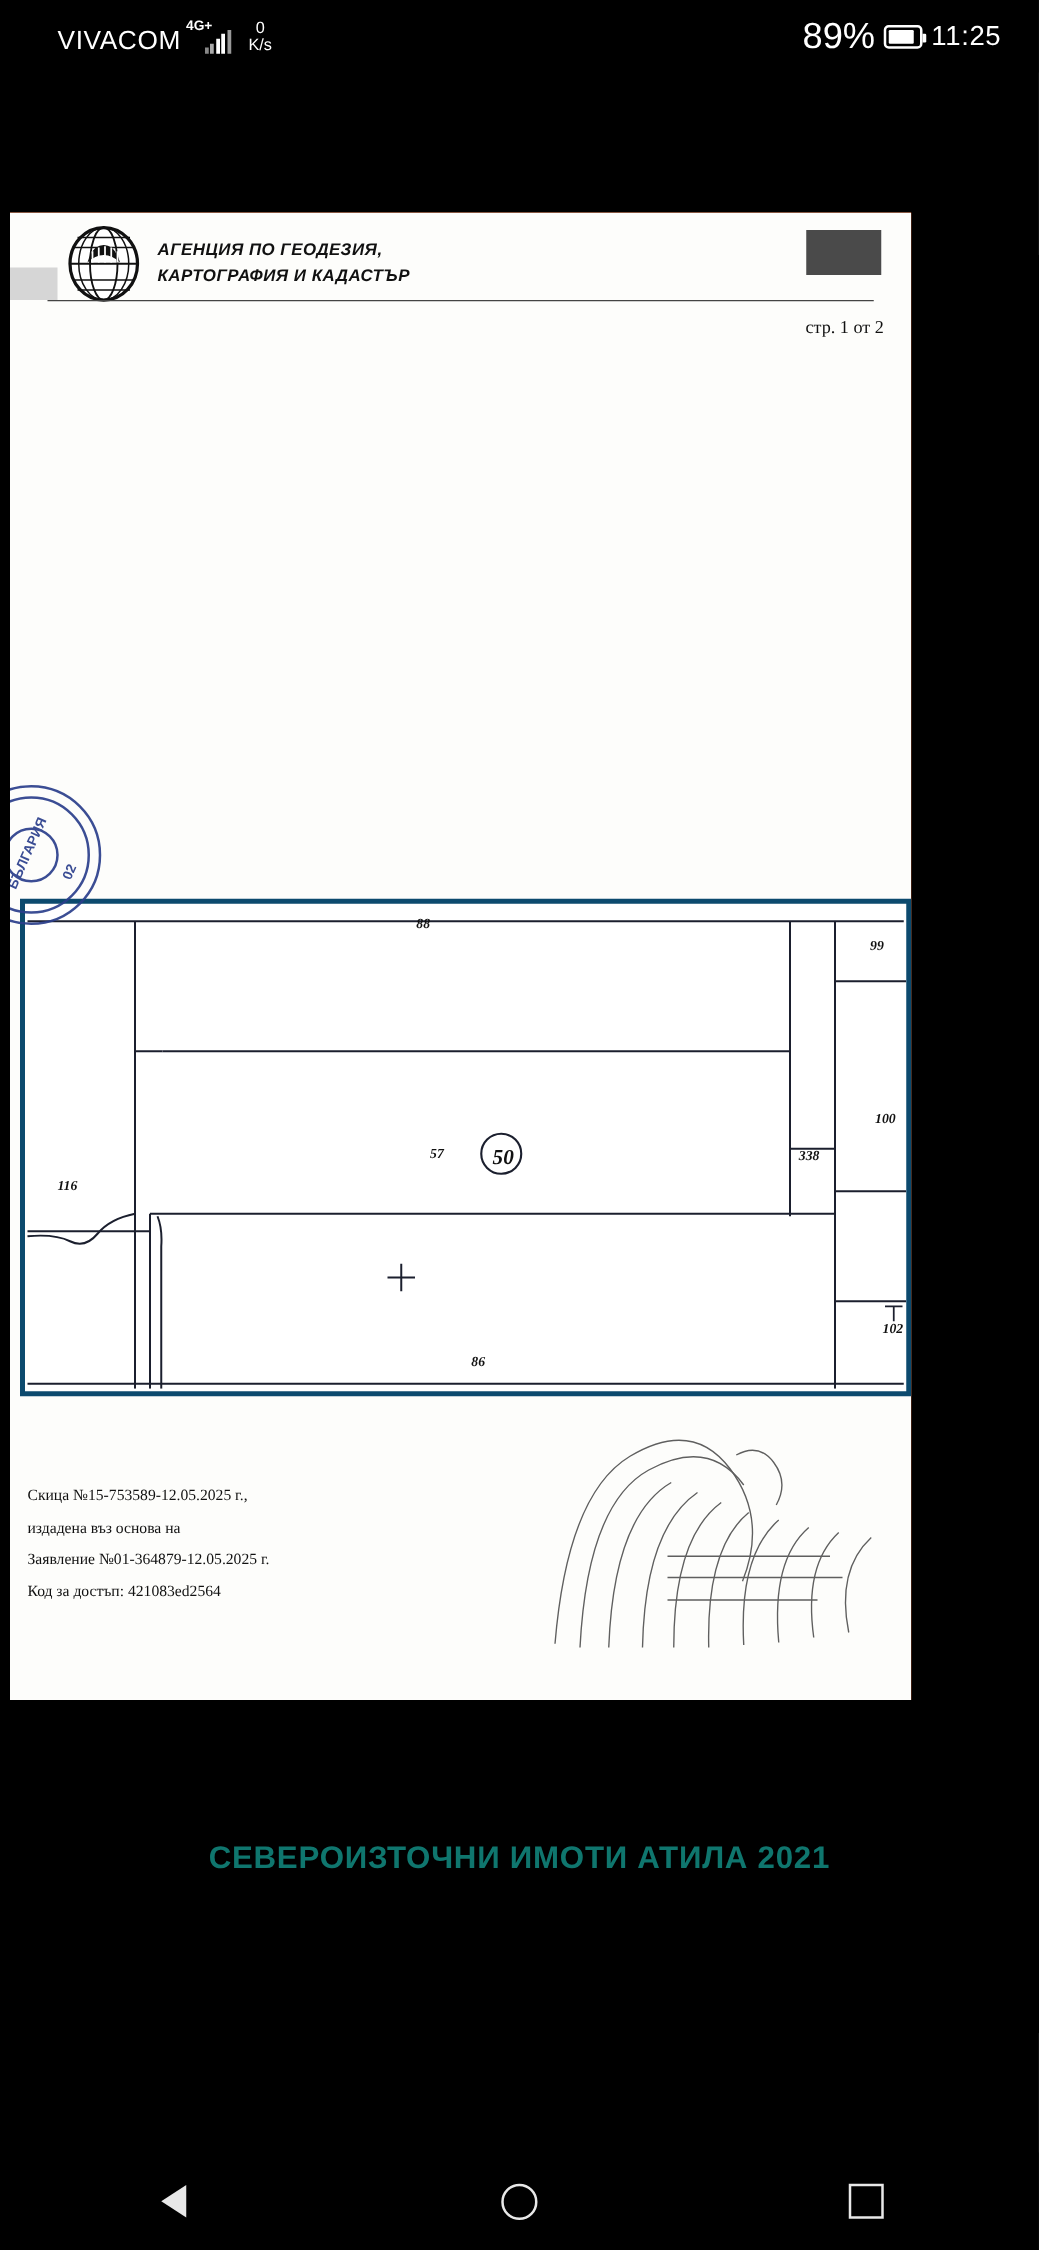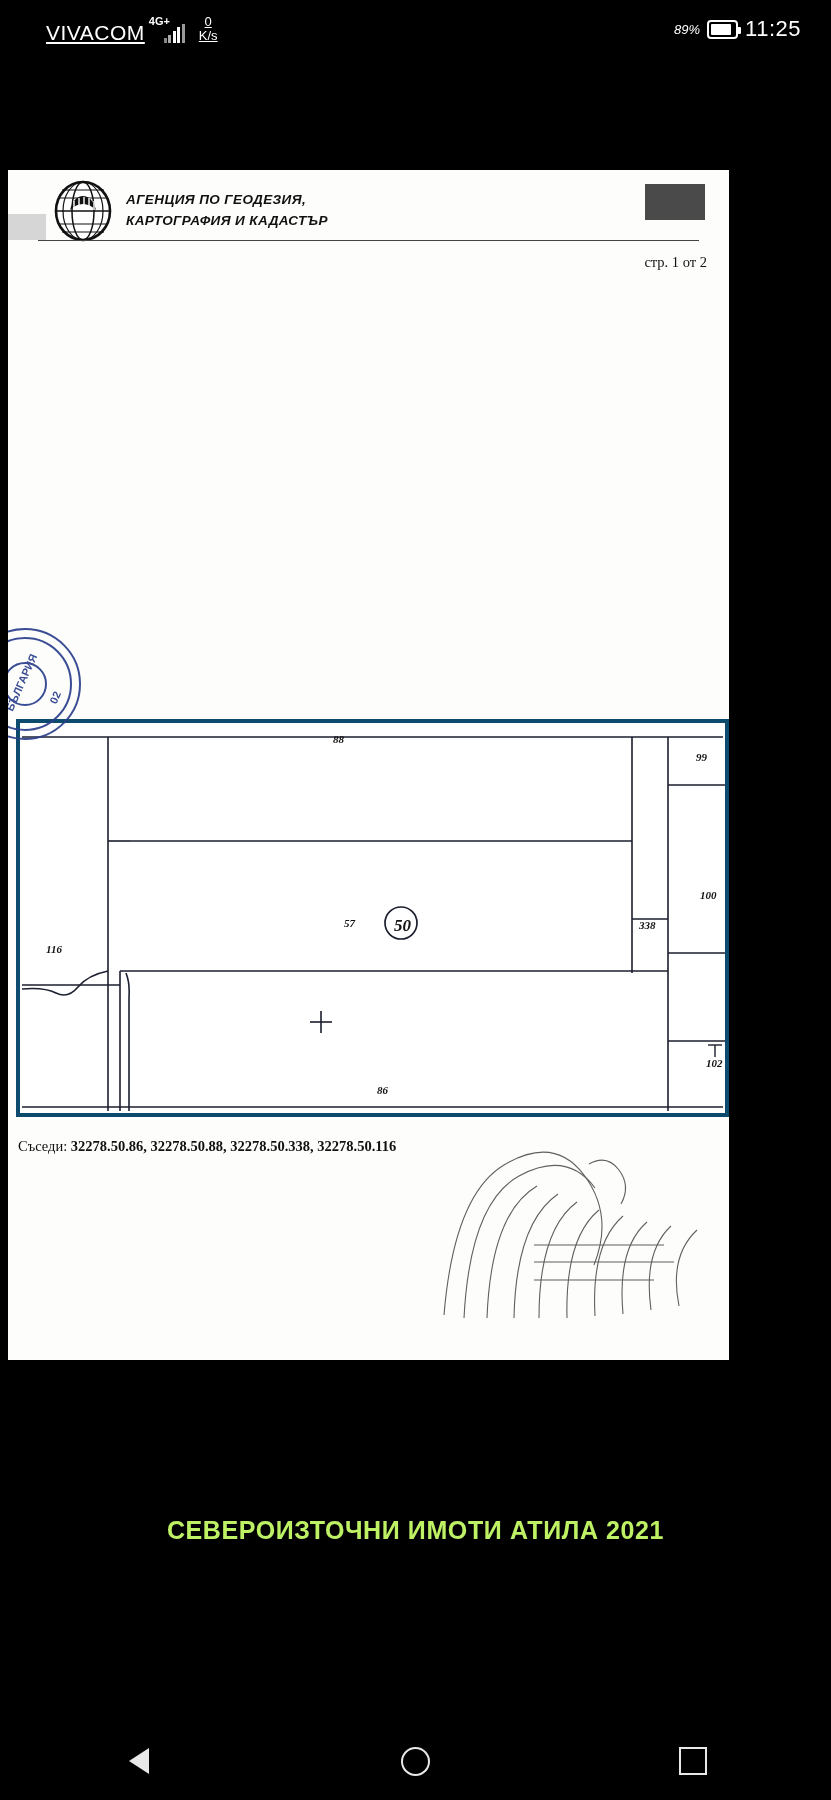--- a/index.html
+++ b/index.html
@@ -1,36 +1,36 @@
 <!DOCTYPE html>
 <html><head>
 <meta charset="utf-8">
 <style>
   html,body{margin:0;padding:0;background:#000;}
   body{width:831px;height:1800px;font-family:"Liberation Serif",serif;overflow:hidden;position:relative;}
 
   
   .statusbar{height:58px;background:#000;color:#fff;display:flex;align-items:center;
              font-family:"Liberation Sans",sans-serif;position:relative;}
-  .sb-left{display:flex;align-items:flex-end;gap:4px;margin-left:46px;text-decoration:underline;}
+  .sb-left{display:flex;align-items:flex-end;gap:4px;margin-left:46px;}
   .carrier{font-size:21px;letter-spacing:.5px;line-height:1;}
   .net-wrap{position:relative;display:flex;align-items:flex-end;height:22px;}
   .net-label{font-size:11px;font-weight:bold;position:absolute;top:-6px;left:0;}
   .bars{display:flex;align-items:flex-end;gap:1.5px;margin-left:15px;height:18px;}
   .bars i{display:block;width:3px;background:#fff;}
   .bars i:nth-child(1){height:5px;background:#888;}
   .bars i:nth-child(2){height:8px;background:#aaa;}
   .bars i:nth-child(3){height:12px;}
   .bars i:nth-child(4){height:16px;}
   .bars i:nth-child(5){height:19px;background:#999;}
   .speed{display:flex;flex-direction:column;align-items:center;line-height:1.05;margin-left:10px;}
   .speed .num{font-size:13px;}
   .speed .unit{font-size:13px;}
   .sb-right{margin-left:auto;margin-right:30px;display:flex;align-items:center;gap:7px;}
-  .batt-pct{font-size:13px;font-style:italic;}
+  .batt-pct{font-size:29px;}
   .batt{width:31px;height:19px;border:2.5px solid #fff;border-radius:4px;position:relative;
         display:flex;align-items:center;padding:2px;box-sizing:border-box;}
   .batt:after{content:"";position:absolute;right:-5px;top:5px;width:3px;height:7px;background:#fff;border-radius:0 1px 1px 0;}
   .batt span{display:block;height:100%;width:88%;background:#fff;border-radius:1px;}
   .clock{font-size:22px;letter-spacing:.5px;}
 
   
   .doc{position:absolute;left:8px;top:170px;width:721px;height:1190px;background:#c2410c;overflow:hidden;}
   .doc .paper{position:absolute;inset:0;background:#fdfdfb;}
 
@@ -73,23 +73,23 @@
   .footer{position:absolute;left:14px;top:1014px;font-size:12.5px;line-height:2.05;color:#111;}
   .footer div{white-space:nowrap;}
 
   
   .sigbox{position:absolute;right:10px;top:980px;width:280px;height:170px;overflow:hidden;opacity:.75;}
 
   
   .stamp{position:absolute;left:-42px;top:455px;width:118px;height:118px;opacity:.92;}
 
   
-  .watermark{position:absolute;left:0;right:0;top:1516px;text-align:center;
+  .watermark{position:absolute;left:0;right:0;top:1472px;text-align:center;
              font-family:"Liberation Sans",sans-serif;font-weight:bold;font-size:25px;
-             letter-spacing:.6px;color:#bef264;}
+             letter-spacing:.6px;color:#0f766e;}
 
   
   .navbar{position:absolute;left:0;right:0;bottom:0;height:78px;background:#000;
           display:flex;align-items:center;justify-content:space-around;}
   .nav-btn{width:60px;height:60px;display:flex;align-items:center;justify-content:center;}
   .tri{width:0;height:0;border-top:13px solid transparent;border-bottom:13px solid transparent;
        border-right:20px solid #e8e8e8;}
   .circ{width:25px;height:25px;border:2.6px solid #e8e8e8;border-radius:50%;}
   .sq{width:24px;height:24px;border:2.6px solid #e8e8e8;}
 </style>
@@ -228,25 +228,27 @@
     <span class="mlabel" style="left:680px;top:166px">100</span>
     <span class="mlabel" style="left:619px;top:196px">338</span>
     <span class="mlabel" style="left:686px;top:334px">102</span>
     <span class="mlabel" style="left:324px;top:194px">57</span>
     <span class="mlabel" style="left:374px;top:193px;font-size:17px">50</span>
     <span class="mlabel" style="left:357px;top:361px">86</span>
     <span class="mlabel" style="left:26px;top:220px">116</span>
   </div>
 
 
-  <div class="neighbors">
-    <span>Съседи:</span>
-    <b>32278.50.86, 32278.50.88, 32278.50.338, 32278.50.116</b>
-  </div>
-
+
+  <div class="footer">
+    <div>Скица №15-753589-12.05.2025 г.,</div>
+    <div>издадена въз основа на</div>
+    <div>Заявление №01-364879-12.05.2025 г.</div>
+    <div>Код за достъп: 421083ed2564</div>
+  </div>
 
   <svg class="sigbox" viewBox="0 0 280 170">
     <g fill="none" stroke="#2b2b2b" stroke-width="1.1">
       <path d="M5 165 q10 -120 60 -150 q50 -30 80 10 q30 40 10 90"></path>
       <path d="M25 168 q6 -115 55 -142 q48 -26 76 12"></path>
       <path d="M48 168 q4 -105 50 -132"></path>
       <path d="M75 168 q2 -95 44 -124"></path>
       <path d="M100 168 q0 -88 38 -116"></path>
       <path d="M128 168 q-2 -80 32 -108"></path>
       <path d="M156 166 q-4 -72 28 -100"></path>

